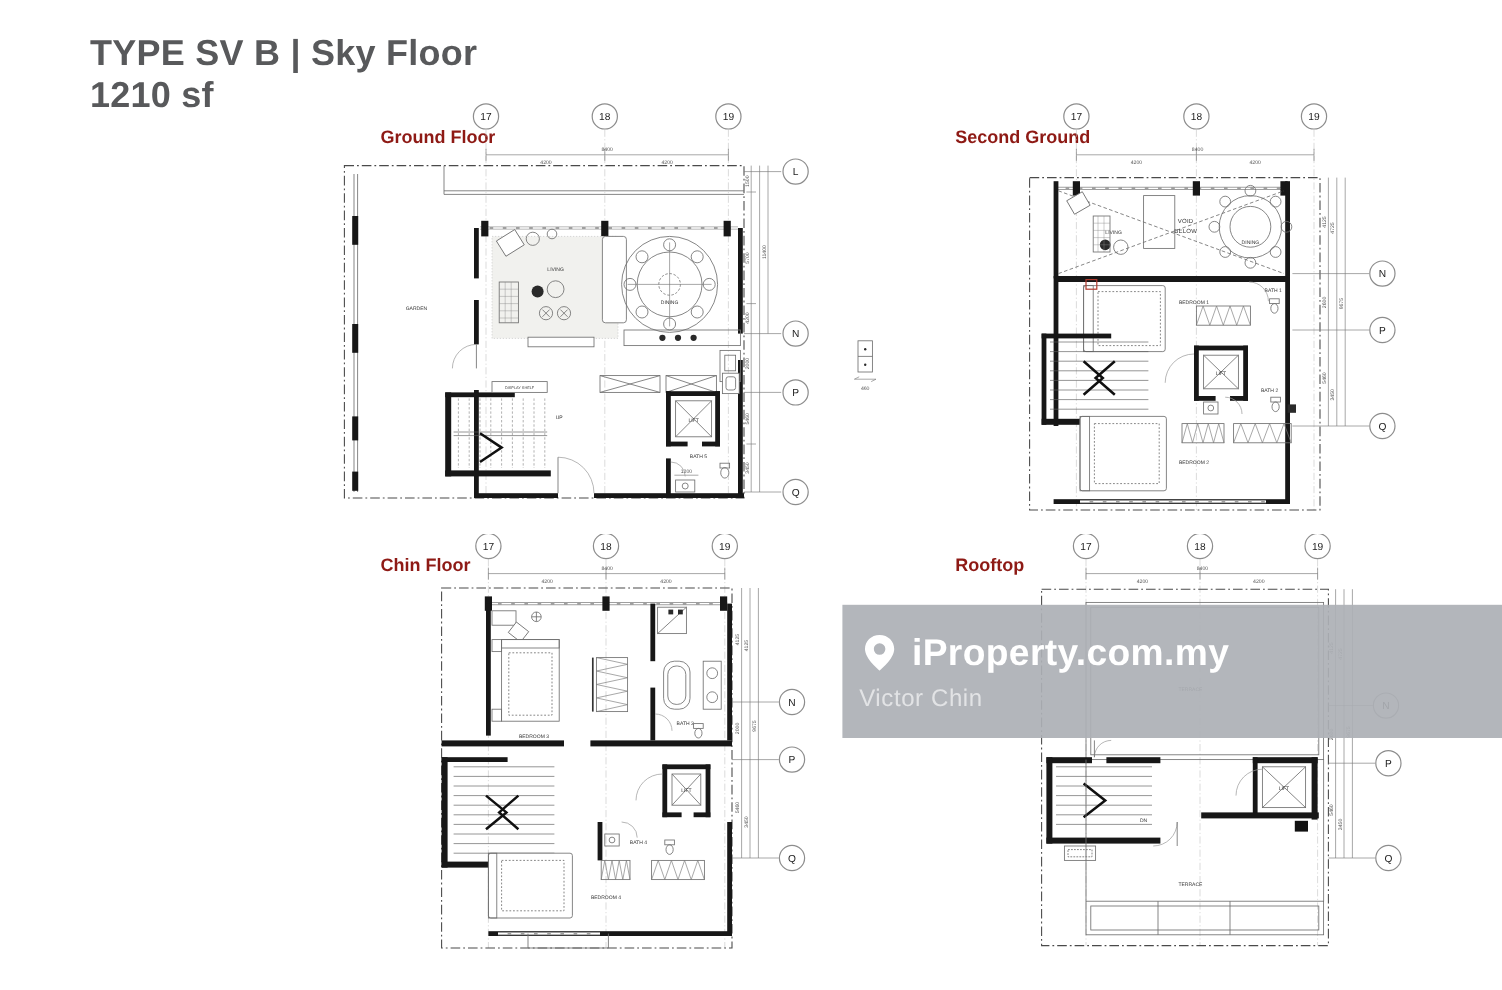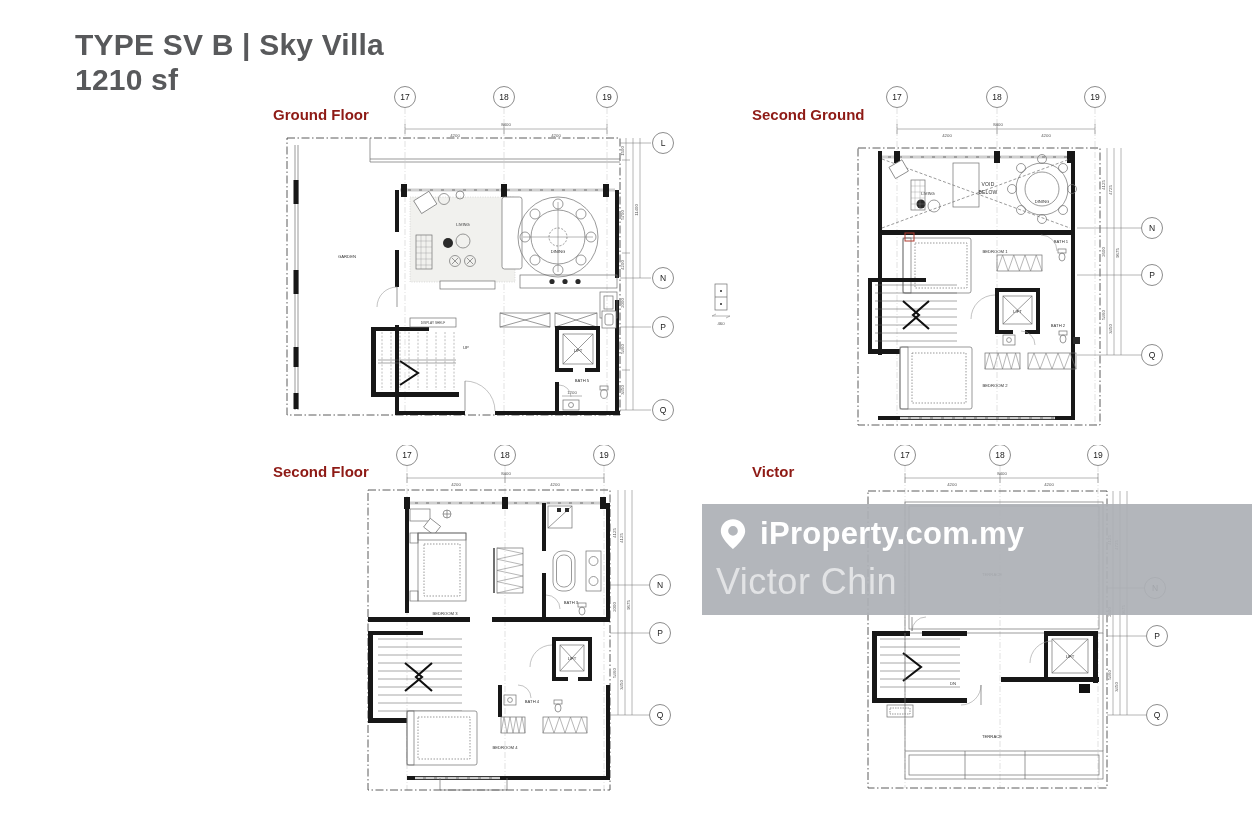--- a/index.html
+++ b/index.html
@@ -1,20 +1,20 @@
 <!DOCTYPE html>
 <html><head>
 <meta charset="utf-8">
 <style>
   html,body{margin:0;padding:0;background:#fff;}
   .page{position:relative;width:1252px;height:825px;background:#ffffff;overflow:hidden;
         font-family:"Liberation Sans", sans-serif;}
   .title{position:absolute;left:75px;top:28px;font-size:30px;font-weight:bold;
          color:#58595b;line-height:1.15;letter-spacing:.2px;}
-  .floor-label{position:absolute;font-size:15px;font-weight:bold;color:#8e1a15;}
+  .floor-label{position:absolute;font-size:15px;font-weight:bold;color:#8e1a15;margin-left:44px;}
   .plan{position:absolute;}
   
   svg text{font-family:"Liberation Sans", sans-serif;}
   .bnd{fill:none;stroke:#4a4a4a;stroke-width:.9;stroke-dasharray:8 2.5 1.5 2.5;}
   .wallf{fill:#171717;stroke:none;}
   .win{stroke:#9f9f9f;stroke-width:2.6;fill:none;}
   .win2{stroke:#ffffff;stroke-width:1.1;fill:none;stroke-dasharray:8 3;}
   .fur{fill:none;stroke:#6f6f6f;stroke-width:.7;}
   .furf{fill:#ffffff;stroke:#6f6f6f;stroke-width:.7;}
   .rug{fill:#f1f1ee;stroke:#bdbdbd;stroke-width:.5;stroke-dasharray:1 1.5;}
@@ -32,36 +32,36 @@
   .chev{fill:none;stroke:#101010;stroke-width:2.1;}
   .zig{fill:none;stroke:#7a7a7a;stroke-width:.55;}
   .red{fill:none;stroke:#b03a2e;stroke-width:1;}
   .grid-in{stroke:#8a8a8a;stroke-width:.35;fill:none;}
   
   .watermark{position:absolute;left:702px;top:504px;width:550px;height:111px;
      background:rgba(172,176,181,.92);display:flex;flex-direction:column;
      justify-content:center;gap:9px;padding-left:14px;box-sizing:border-box;}
   .brand-row{display:flex;align-items:center;gap:10px;}
   .brand-text{color:#ffffff;font-size:31px;font-weight:bold;letter-spacing:.3px;}
-  .agent-text{color:rgba(255,255,255,.62);font-size:36px;font-weight:normal;letter-spacing:.5px;}
+  .agent-text{color:rgba(255,255,255,.62);font-size:20px;font-weight:normal;letter-spacing:.5px;}
 </style>
 </head>
 <body>
 
 <div class="page">
 
   <div class="title">
-    <div>TYPE SV B | Sky Villa</div>
+    <div>TYPE SV B | Sky Floor</div>
     <div>1210 sf</div>
   </div>
 
   <div class="floor-label" style="left:273px;top:106px">Ground Floor</div>
   <div class="floor-label" style="left:752px;top:106px">Second Ground</div>
-  <div class="floor-label" style="left:273px;top:463px">Second Floor</div>
-  <div class="floor-label" style="left:752px;top:463px">Victor</div>
+  <div class="floor-label" style="left:273px;top:463px">Chin Floor</div>
+  <div class="floor-label" style="left:752px;top:463px">Rooftop</div>
 
   <svg class="plan" style="left:270px;top:85px" width="420" height="345" viewBox="0 0 420 345">
 
     <g>
       <line class="gline" x1="135" y1="23" x2="135" y2="330"></line>
       <line class="gline" x1="234" y1="23" x2="234" y2="330"></line>
       <line class="gline" x1="337" y1="23" x2="337" y2="330"></line>
     </g>
 
     <g>

